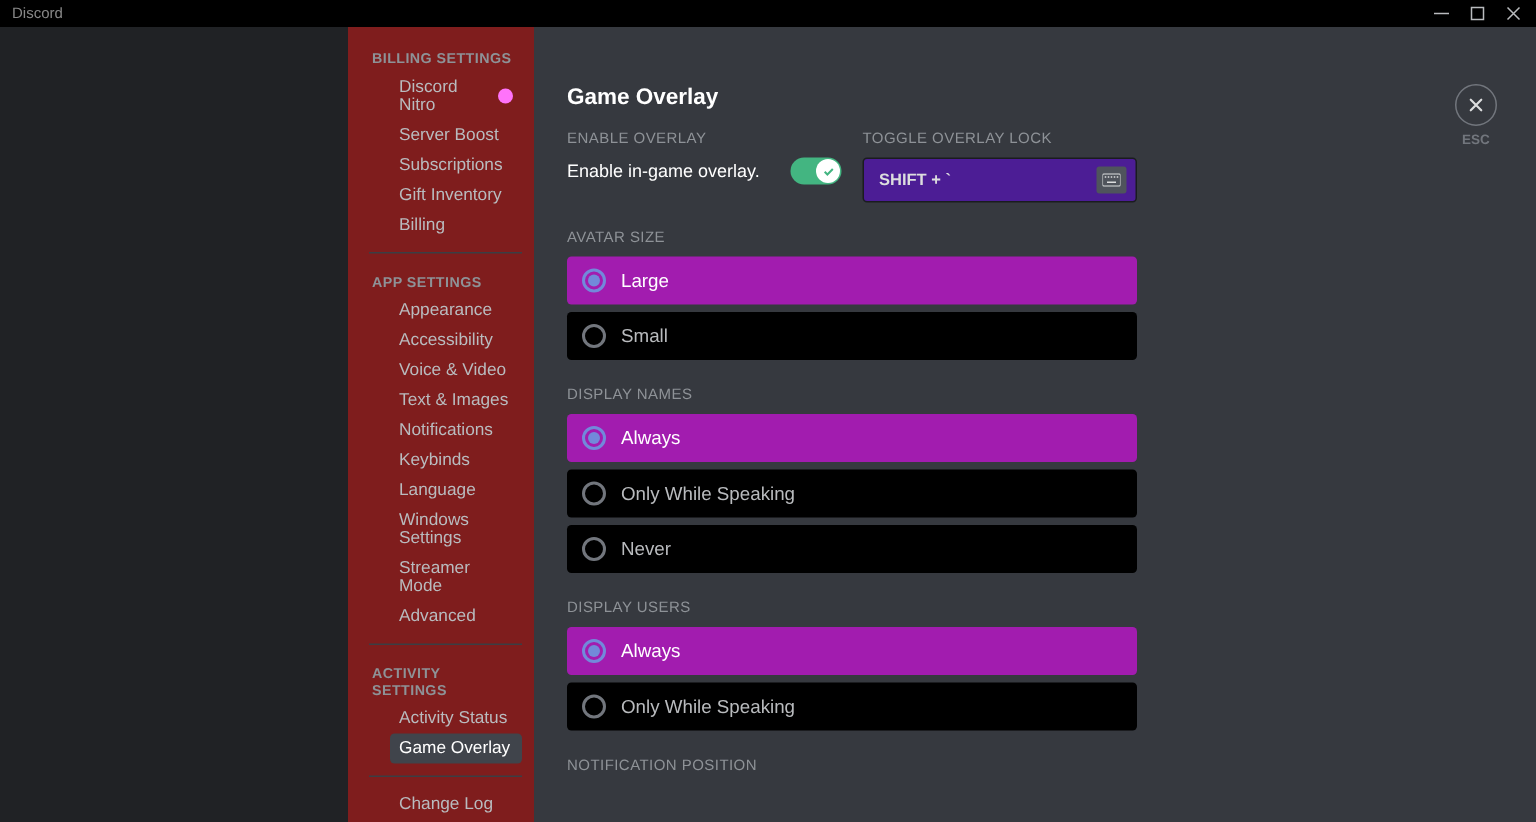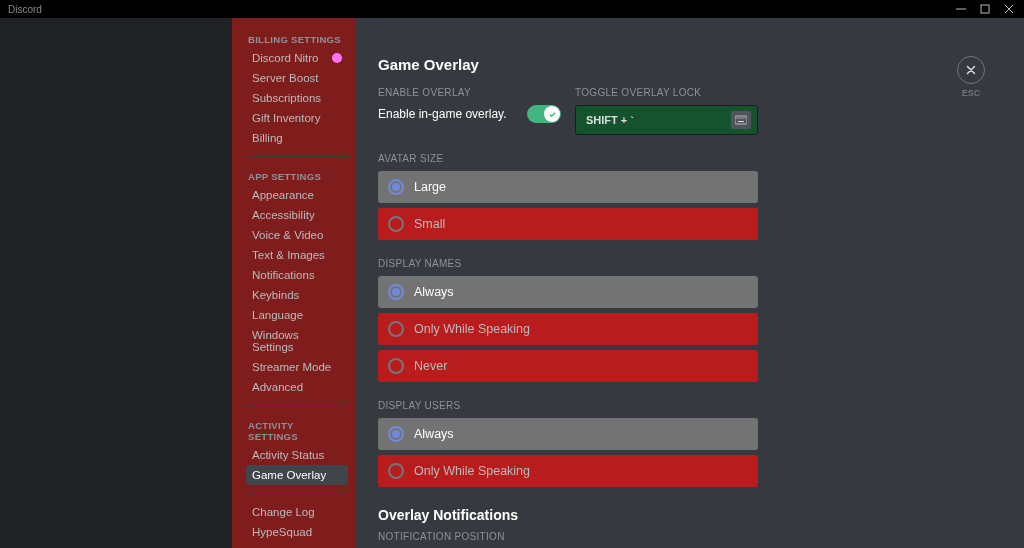--- a/index.html
+++ b/index.html
@@ -55,20 +55,21 @@
   }
   .side-item {
     padding: 4px 6px;
     border-radius: 3px;
     color: #b9bbbe;
     font-size: 11.5px;
     cursor: pointer;
     display: flex;
     align-items: center;
     justify-content: space-between;
+    margin-left: 14px;
   }
   .side-item.selected { background: #40444b; color: #fff; }
   .side-sep { height: 1px; background: #3b3e44; margin: 8px 0; }
   .nitro-badge {
     width: 10px; height: 10px; border-radius: 50%;
     background: #ff73fa; display: inline-block;
   }
 
   .content-outer {
     flex: 1;
@@ -106,69 +107,69 @@
   .toggle-knob {
     position: absolute; right: 1px; top: 1px;
     width: 16px; height: 16px; border-radius: 50%;
     background: #fff;
     display: flex; align-items: center; justify-content: center;
   }
   .toggle-knob svg { width: 9px; height: 9px; }
 
   .keybind {
     display: flex; align-items: center;
-    background: #14532d;
+    background: #4c1d95;
     border: 1px solid #1a1c1f;
     border-radius: 3px;
     height: 30px;
     padding: 0 6px 0 10px;
     font-size: 11px;
     font-weight: 600;
     color: #dcddde;
     justify-content: space-between;
     gap: 10px;
   }
   .keybind-icon {
     width: 20px; height: 18px;
     background: #4f545c;
     border-radius: 2px;
     display: flex; align-items: center; justify-content: center;
   }
   .keybind-icon svg { width: 12px; height: 10px; fill: #dcddde; }
 
   .radio-group { margin-bottom: 18px; }
   .radio-item {
-    background: #b91c1c;
+    background: #000000;
     border-radius: 3px;
     padding: 8px 10px;
     margin-bottom: 5px;
     display: flex;
     align-items: center;
     gap: 10px;
     font-size: 12.5px;
     color: #b9bbbe;
     cursor: pointer;
   }
-  .radio-item.sel { background: #737373; color: #fff; }
+  .radio-item.sel { background: #a21caf; color: #fff; }
   .radio-circle {
     width: 16px; height: 16px; border-radius: 50%;
     border: 2px solid #72767d;
     display: flex; align-items: center; justify-content: center;
   }
   .radio-item.sel .radio-circle { border-color: #7289da; }
   .radio-dot {
     width: 8px; height: 8px; border-radius: 50%;
     background: #7289da; display: none;
   }
   .radio-item.sel .radio-dot { display: block; }
 
   .close-col {
     position: absolute;
     top: 38px;
-    right: 39px;
+    right: 26px;
     display: flex;
     flex-direction: column;
     align-items: center;
     gap: 4px;
   }
   .close-btn {
     width: 28px; height: 28px;
     border: 1.5px solid #72767d;
     border-radius: 50%;
     display: flex; align-items: center; justify-content: center;
@@ -352,21 +353,20 @@
               <span class="radio-dot"></span>
             </span>
           <span>Always</span>
         </div>
         <div class="radio-item">
           <span class="radio-circle"></span>
           <span>Only While Speaking</span>
         </div>
       </div>
 
-      <h3>Overlay Notifications</h3>
       <div class="section-label">NOTIFICATION POSITION</div>
 
     </div>
 
     <div class="close-col">
       <div class="close-btn">
         <svg width="14" height="14" viewBox="0 0 24 24">
             <path d="M18 6L6 18M6 6l12 12" stroke="#dcddde" stroke-width="2.5" stroke-linecap="round"></path>
           </svg>
       </div>

